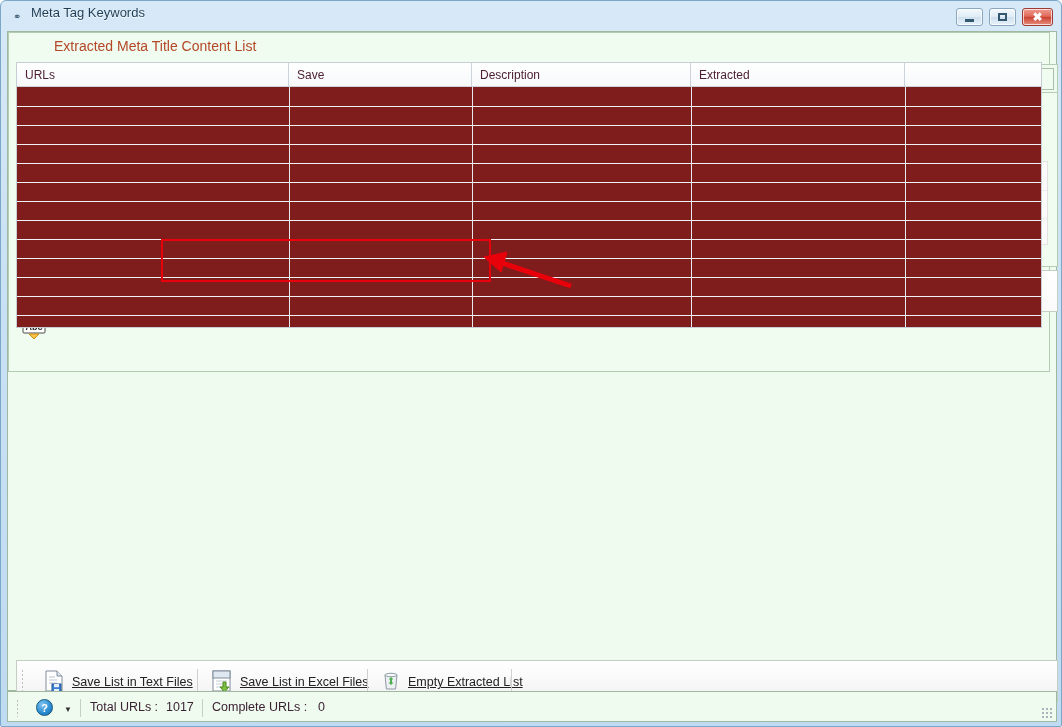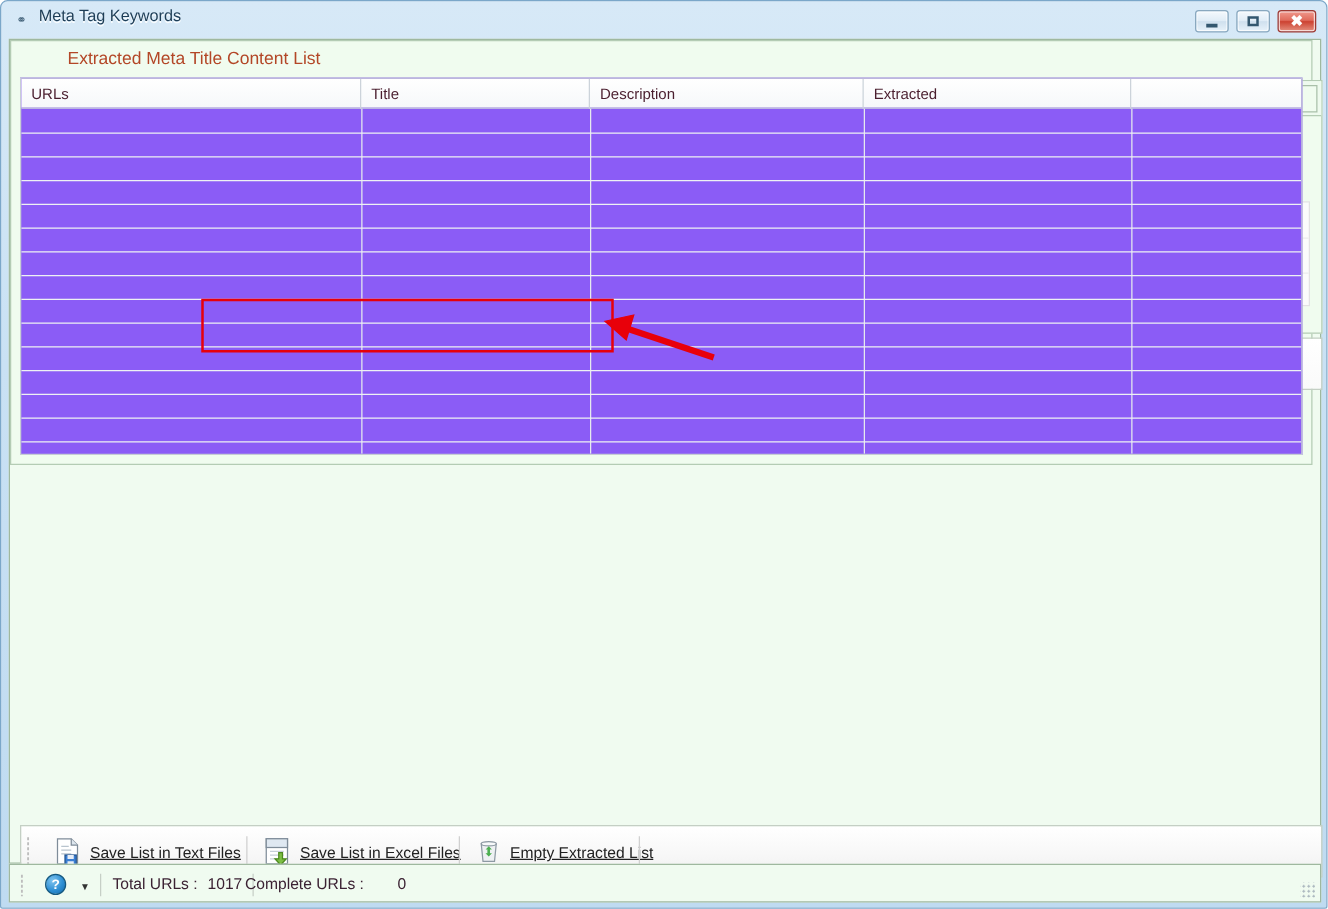--- a/index.html
+++ b/index.html
@@ -231,22 +231,22 @@
     font-size: 17px; font-weight: bold; color: #c0392b;
   }
 
   
   #panel-extracted { left: 8px; top: 285px; width: 1042px; height: 340px; background: #f0fcef; border: 1px solid #b4ccb4; }
   #extracted-title { left: 46px; top: 6px; font-size: 14px; color: #b34727; position: absolute; }
   #abc-icon {
     position: absolute; left: 14px; top: 287px; width: 26px; height: 22px;
   }
   #ext-grid {
-    position: absolute; left: 8px; top: 30px; width: 1026px; height: 302px;
-    background: #8b5cf6; border: 1px solid #c6cdd4;
+    position: absolute; left: 8px; top: 30px; width: 1026px; height: 266px;
+    background: #7f1d1d; border: 1px solid #c6cdd4;
     overflow: hidden;
   }
   #ext-header {
     position: absolute; left: 0; top: 0; right: 0; height: 24px;
     background: linear-gradient(to bottom, #ffffff 0%, #f6f8fa 100%);
     border-bottom: 1px solid #ccd3da;
   }
   .ext-hcell {
     position: absolute; top: 0; height: 24px; padding: 5px 0 0 8px;
     font-size: 12px; color: #4a1e2e;
@@ -529,21 +529,21 @@
         <path d="M7 15 h10 l-5 5 z" fill="#ffc34d" stroke="#cc8f14"></path>
       </svg>
     </div>
 
     <div id="panel-extracted">
       <div id="extracted-title">Extracted Meta Title Content List</div>
 
       <div id="ext-grid">
         <div id="ext-header">
           <div class="ext-hcell" style="left:0; width:272px;">URLs</div>
-          <div class="ext-hcell" style="left:272px; width:183px;">Title</div>
+          <div class="ext-hcell" style="left:272px; width:183px;">Save</div>
           <div class="ext-hcell" style="left:455px; width:219px;">Description</div>
           <div class="ext-hcell" style="left:674px; width:214px;">Extracted</div>
           <div class="ext-hcell" style="left:888px; right:0; border-right:none;"></div>
         </div>
         <div class="ext-vline" style="left:272px;"></div>
         <div class="ext-vline" style="left:455px;"></div>
         <div class="ext-vline" style="left:674px;"></div>
         <div class="ext-vline" style="left:888px;"></div>
         <div id="ext-rows">
             <div class="ext-rowline" style="top: 43px;"></div>
@@ -615,21 +615,21 @@
   </div>
 
   <div id="statusbar">
     <div class="tb-grip" style="left:8px; top:7px; height:18px;"></div>
     <div id="help-icon">?</div>
     <div id="help-caret">▼</div>
     <div class="status-sep" style="left:72px;"></div>
     <div class="status-text" style="left:82px;">Total URLs :</div>
     <div class="status-text" style="left:158px;">1017</div>
     <div class="status-sep" style="left:194px;"></div>
-    <div class="status-text" style="left:188px;text-align:center;">Complete URLs :</div>
+    <div class="status-text" style="left:204px;text-align:center;">Complete URLs :</div>
     <div class="status-text" style="left:310px;">0</div>
     <div id="resize-grip"></div>
   </div>
 
   <div id="anno-rect"></div>
   <svg id="anno-arrow" width="110" height="55">
     <g stroke="#e8000a" fill="#e8000a">
       <line x1="100" y1="45" x2="22" y2="19" stroke-width="5" stroke-linecap="butt"></line>
       <polygon points="13,16 36,11 30,31"></polygon>
     </g>

